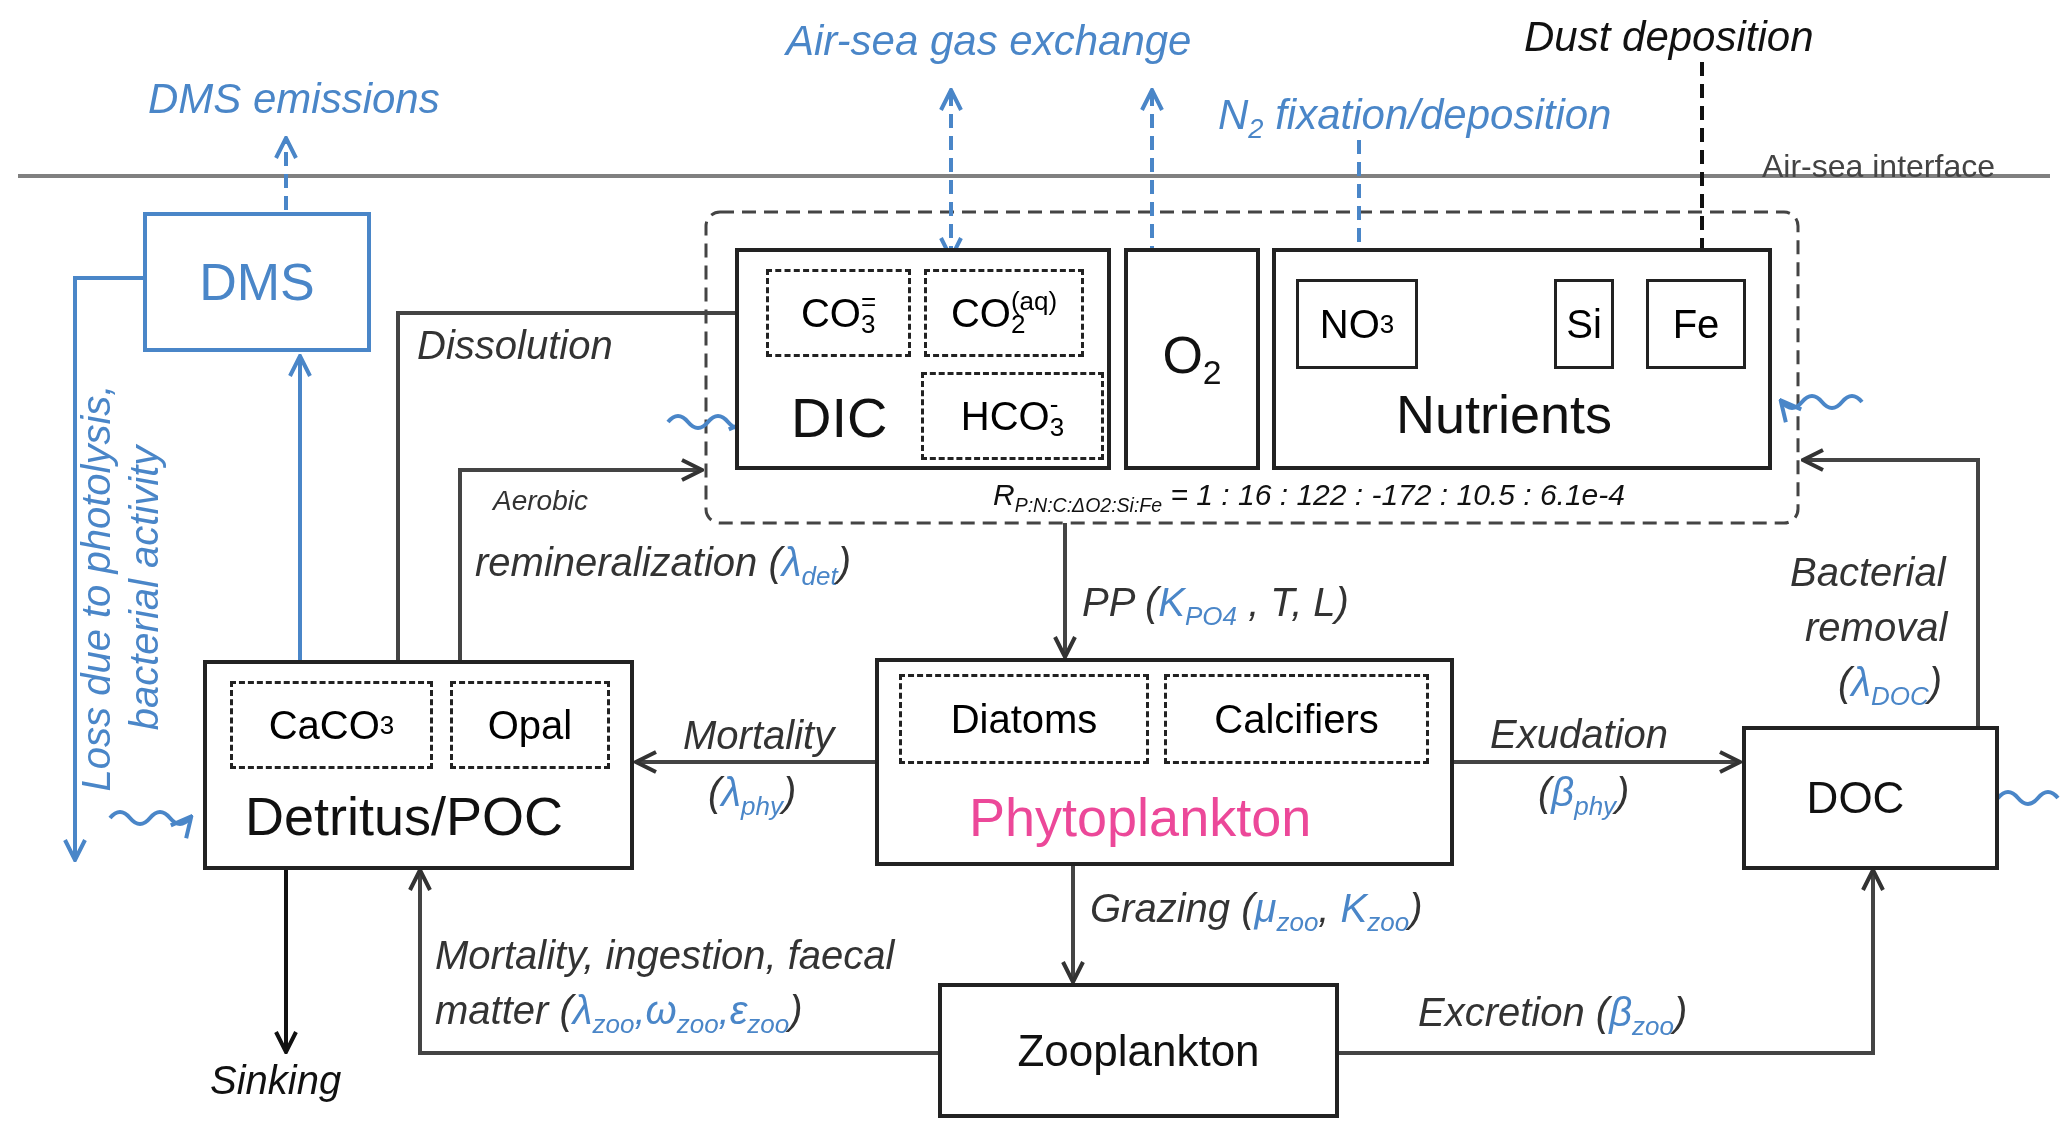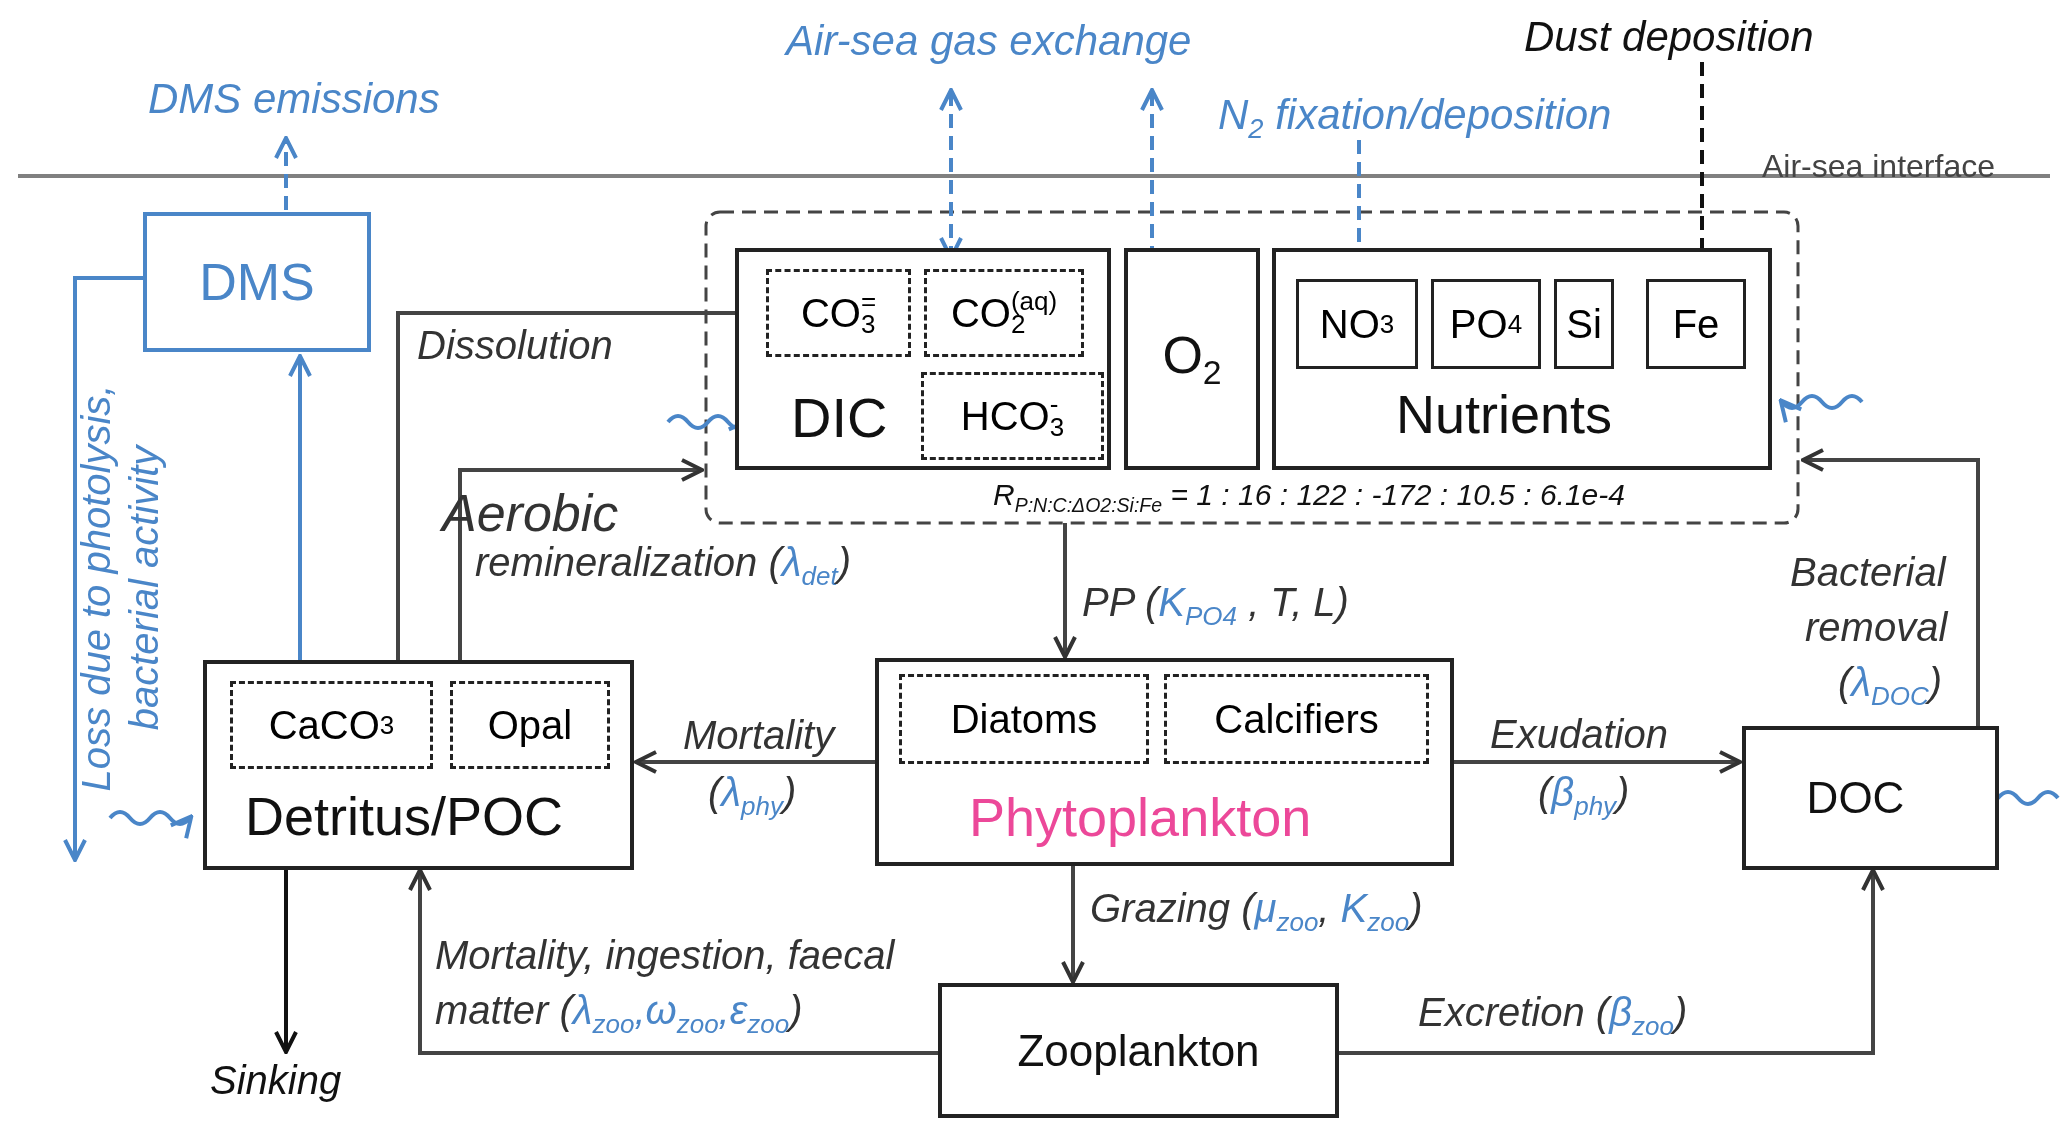--- a/index.html
+++ b/index.html
@@ -121,24 +121,20 @@
 
 <div class="box" style="left:1124px;top:248px;width:136px;height:222px;display:flex;align-items:center;justify-content:center;">
   <span class="bold" style="font-size:52px;color:#111;"><span>O</span><sub>2</sub></span>
 </div>
 
 <div class="box" style="left:1272px;top:248px;width:500px;height:222px;">
   <div class="box" style="left:20px;top:27px;width:122px;height:90px;border-width:3px;font-size:40px;display:flex;align-items:center;justify-content:center;">
       <span>NO</span>
       <sub>3</sub>
     </div>
-  <div class="box" style="left:155px;top:27px;width:110px;height:90px;border-width:3px;font-size:40px;display:flex;align-items:center;justify-content:center;">
-      <span>PO</span>
-      <sub>4</sub>
-    </div>
   <div class="box" style="left:278px;top:27px;width:60px;height:90px;border-width:3px;font-size:40px;display:flex;align-items:center;justify-content:center;">Si</div>
   <div class="box" style="left:370px;top:27px;width:100px;height:90px;border-width:3px;font-size:40px;display:flex;align-items:center;justify-content:center;">Fe</div>
   <div class="lbl bold" style="left:120px;top:135px;font-size:54px;color:#111;">Nutrients</div>
 </div>
 
 <div class="lbl it" style="left:993px;top:480px;font-size:30px;color:#111;"><span>R</span><sub>P:N:C:ΔO2:Si:Fe</sub><span> = 1 : 16 : 122 : -172 : 10.5 : 6.1e-4</span></div>
 
 <div class="box" style="left:203px;top:660px;width:431px;height:210px;">
   <div class="dbox" style="left:23px;top:17px;width:203px;height:88px;font-size:40px;display:flex;align-items:center;justify-content:center;">
       <span>CaCO</span>
@@ -156,21 +152,21 @@
 
 <div class="box" style="left:1742px;top:726px;width:257px;height:144px;display:flex;align-items:center;justify-content:center;">
   <span class="bold" style="font-size:44px;color:#111;margin-right:30px;">DOC</span>
 </div>
 
 <div class="box" style="left:938px;top:983px;width:401px;height:135px;display:flex;align-items:center;justify-content:center;">
   <span class="bold" style="font-size:44px;color:#111;">Zooplankton</span>
 </div>
 
 <div class="lbl it dark" style="left:417px;top:325px;font-size:40px;">Dissolution</div>
-<div class="lbl it dark" style="left:442px;top:487px;font-size:52px;font-style:italic;">Aerobic</div>
+<div class="lbl it dark" style="left:493px;top:487px;font-size:28px;font-style:italic;">Aerobic</div>
 <div class="lbl it dark" style="left:475px;top:542px;font-size:40px;"><span>remineralization (</span><span class="blue"><span>λ</span><sub>det</sub></span>)</div>
 <div class="lbl it dark" style="left:1082px;top:582px;font-size:40px;"><span>PP (</span><span class="blue"><span>K</span><sub>PO4</sub></span><span> , T, L)</span></div>
 <div class="lbl it dark" style="left:1790px;top:552px;font-size:40px;">Bacterial</div>
 <div class="lbl it dark" style="left:1805px;top:607px;font-size:40px;">removal</div>
 <div class="lbl it dark" style="left:1838px;top:662px;font-size:40px;">(<span class="blue"><span>λ</span><sub>DOC</sub></span>)</div>
 <div class="lbl it dark" style="left:683px;top:715px;font-size:40px;">Mortality</div>
 <div class="lbl it dark" style="left:708px;top:772px;font-size:40px;">(<span class="blue"><span>λ</span><sub>phy</sub></span>)</div>
 <div class="lbl it dark" style="left:1490px;top:714px;font-size:40px;">Exudation</div>
 <div class="lbl it dark" style="left:1538px;top:772px;font-size:40px;">(<span class="blue"><span>β</span><sub>phy</sub></span>)</div>
 <div class="lbl it dark" style="left:1090px;top:888px;font-size:40px;"><span>Grazing (</span><span class="blue"><span>μ</span><sub>zoo</sub></span>, <span class="blue"><span>K</span><sub>zoo</sub></span>)</div>

